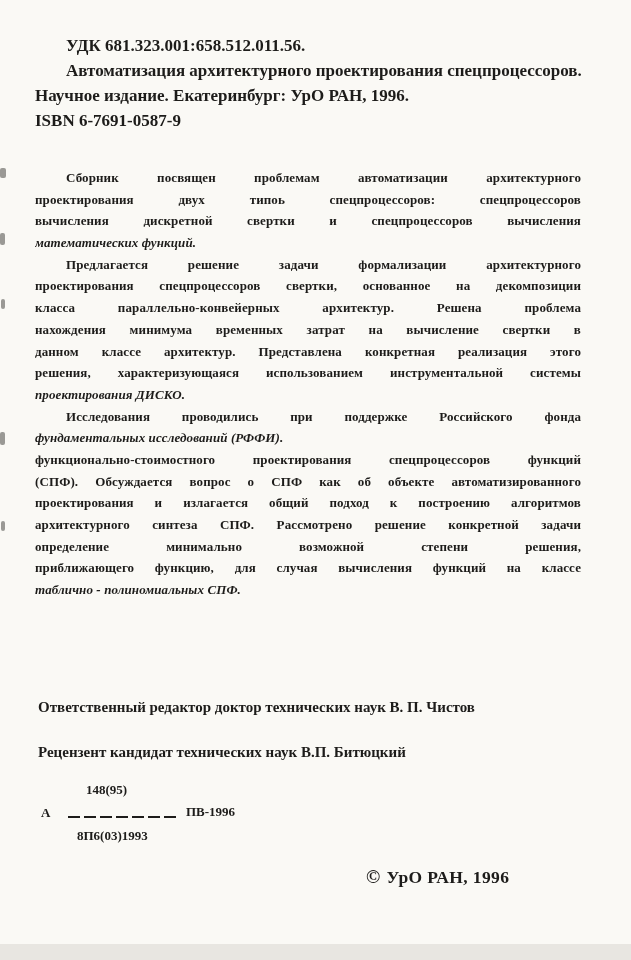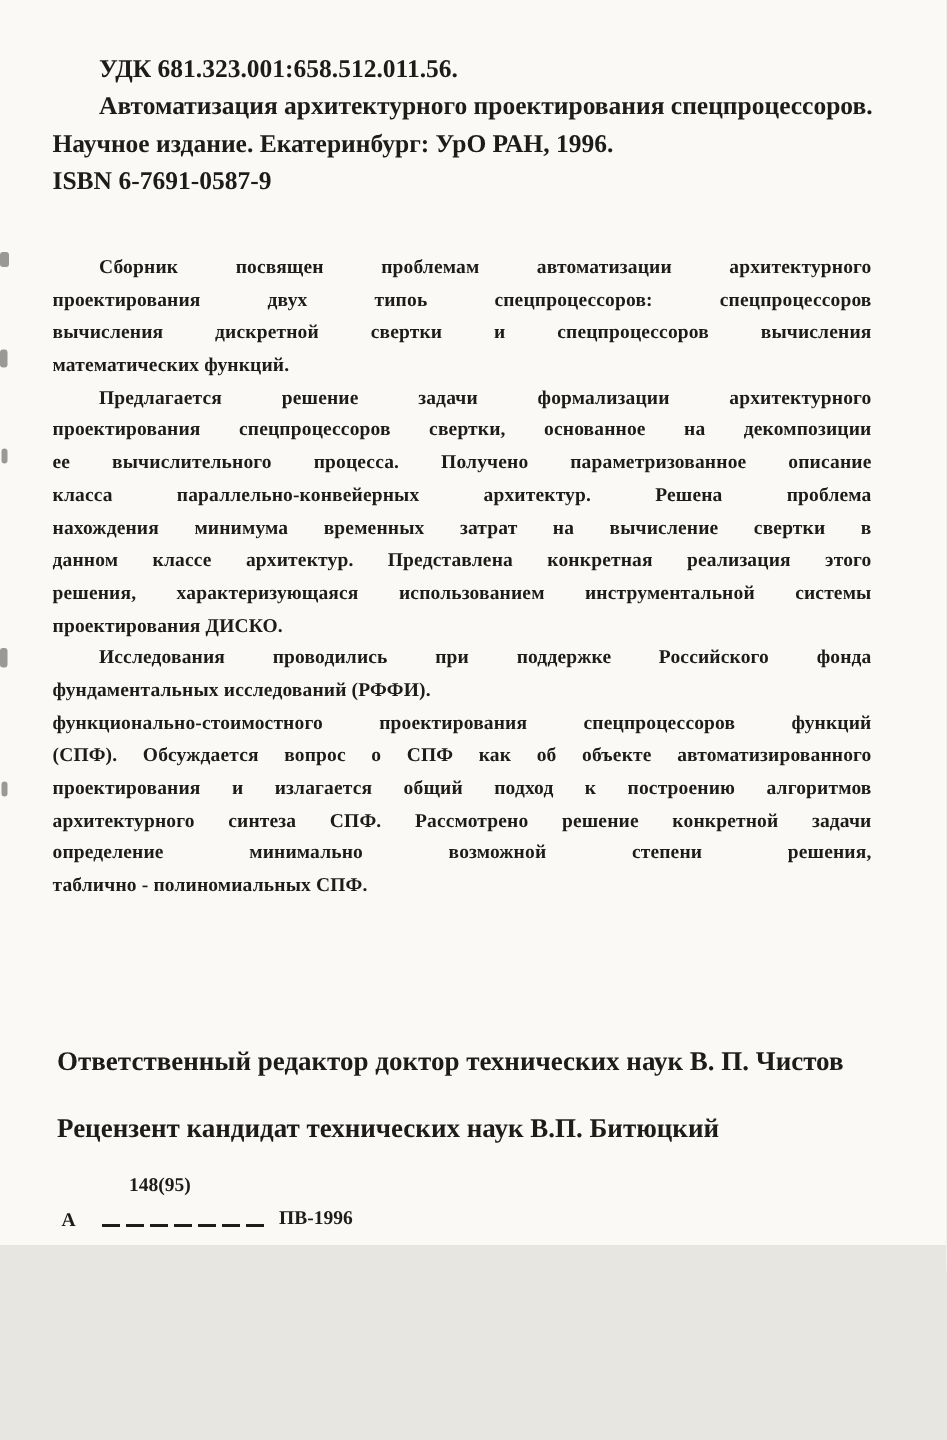--- a/index.html
+++ b/index.html
@@ -3,21 +3,21 @@
 <meta charset="utf-8">
 <style>
   html, body {
     margin: 0;
     padding: 0;
     background: #e8e6e1;
   }
   .page {
     position: relative;
     width: 631px;
-    height: 830px;
+    height: 944px;
     margin: 0 auto;
     background: #faf9f5;
     overflow: hidden;
     font-family: "Liberation Serif", "DejaVu Serif", serif;
     font-weight: 700;
     color: #1d1c1a;
     -webkit-font-smoothing: antialiased;
   }
 
   
@@ -44,29 +44,30 @@
   .ln {
     height: 21.7px;
     line-height: 21.7px;
     overflow: hidden;
     text-align: justify;
     text-align-last: justify;
   }
   .ln.last {
     text-align: right;
     text-align-last: left;
+    font-style: italic;
   }
   .ln.ind { padding-left: 31px; }
 
   
   .editor-line, .reviewer-line {
     position: absolute;
     left: 38px;
     width: 560px;
-    font-size: 18px;
+    font-size: 15px;
     line-height: 22px;
     white-space: nowrap;
   }
   .editor-line { top: 696px; }
   .reviewer-line { top: 741px; }
 
   
   .catalog {
     position: absolute;
     left: 38px;
@@ -128,35 +129,35 @@
   </div>
 
   <div class="abstract">
     <div class="ln ind">Сборник посвящен проблемам автоматизации архитектурного</div>
     <div class="ln">проектирования двух типоь спецпроцессоров: спецпроцессоров</div>
     <div class="ln">вычисления дискретной свертки и спецпроцессоров вычисления</div>
     <div class="ln last">математических функций.</div>
 
     <div class="ln ind">Предлагается решение задачи формализации архитектурного</div>
     <div class="ln">проектирования спецпроцессоров свертки, основанное на декомпозиции</div>
-    <div class="ln">ее вычислительного процесса. Получено параметризованное описание</div>
     <div class="ln">класса параллельно-конвейерных архитектур. Решена проблема</div>
     <div class="ln">нахождения минимума временных затрат на вычисление свертки в</div>
     <div class="ln">данном классе архитектур. Представлена конкретная реализация этого</div>
     <div class="ln">решения, характеризующаяся использованием инструментальной системы</div>
     <div class="ln last">проектирования ДИСКО.</div>
 
     <div class="ln ind">Исследования проводились при поддержке Российского фонда</div>
     <div class="ln last">фундаментальных исследований (РФФИ).</div>
 
     <div class="ln">функционально-стоимостного проектирования спецпроцессоров функций</div>
     <div class="ln">(СПФ). Обсуждается вопрос о СПФ как об объекте автоматизированного</div>
     <div class="ln">проектирования и излагается общий подход к построению алгоритмов</div>
     <div class="ln">архитектурного синтеза СПФ. Рассмотрено решение конкретной задачи</div>
     <div class="ln">определение минимально возможной степени решения,</div>
+    <div class="ln">приближающего функцию, для случая вычисления функций на классе</div>
     <div class="ln last">таблично - полиномиальных СПФ.</div>
   </div>
 
   <div class="editor-line">Ответственный редактор доктор технических наук В. П. Чистов</div>
   <div class="reviewer-line">Рецензент кандидат технических наук В.П. Битюцкий</div>
 
   <div class="catalog">
     <div class="cat-num">148(95)</div>
     <div class="cat-letter">А</div>
     <div class="cat-line"></div>

